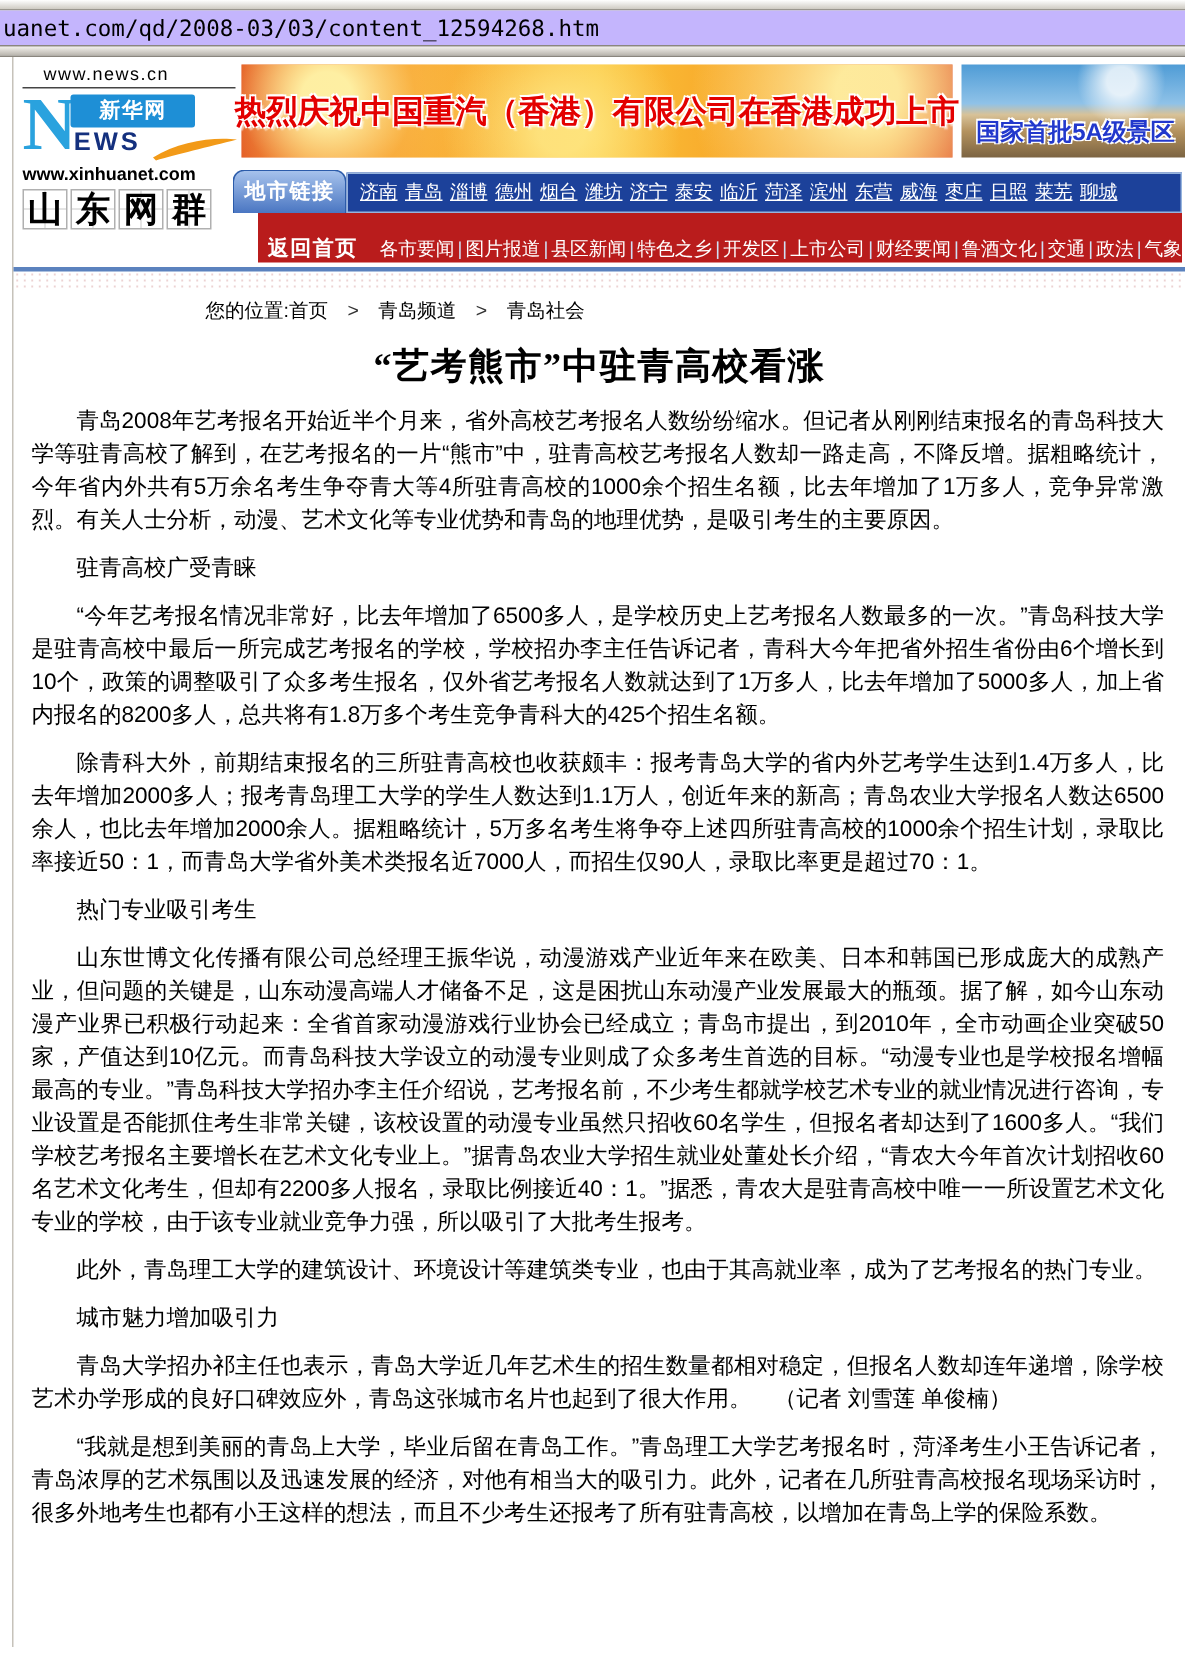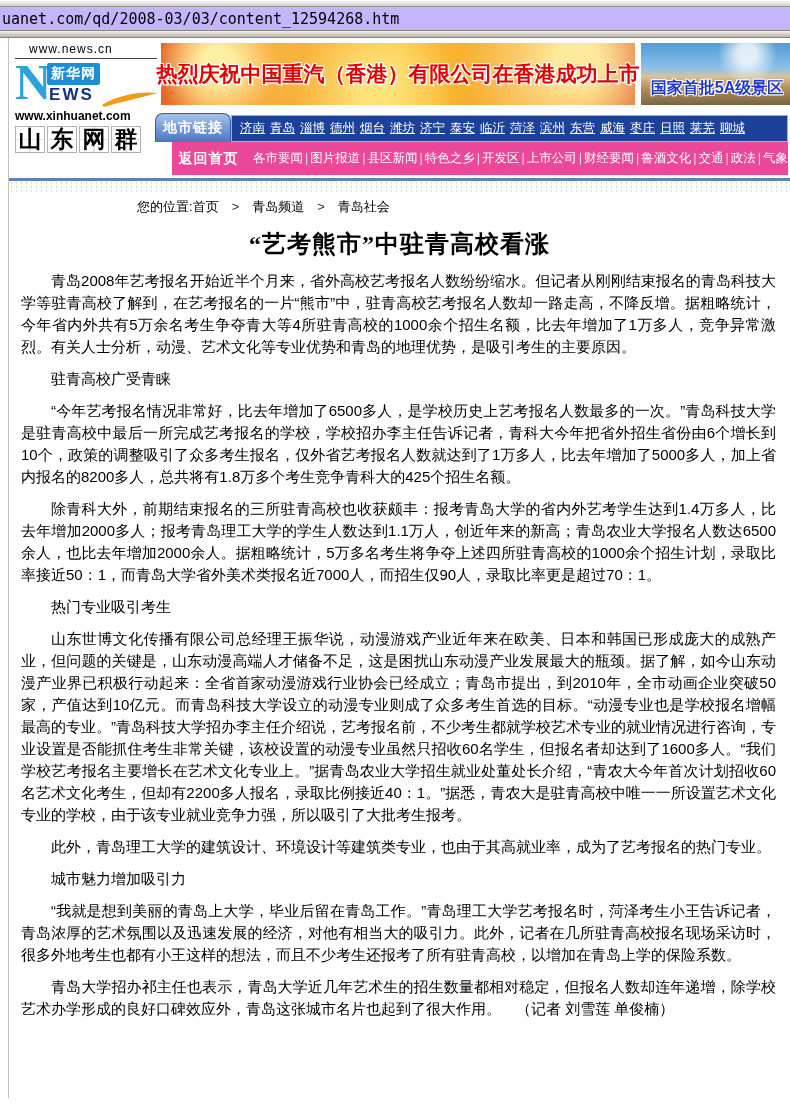--- a/index.html
+++ b/index.html
@@ -24,21 +24,21 @@
   }
   
   .page { margin-left: 8px; border-left: 1px solid #c6c2ba; min-height: 1060px; background:#fff; }
   .header { position: relative; height: 140px; }
   
   .logo-block { position:absolute; left:6px; top:3px; width:142px; }
   .newscn { font-size:12px; letter-spacing:1px; border-bottom:1px solid #444; padding:1px 0 2px 14px; }
   .logo-row { display:flex; align-items:flex-start; position:relative; height:48px; margin-top:1px; }
   .big-n { font-family:"Liberation Serif",serif; font-weight:bold; font-size:50px; line-height:44px; color:#2aa2de; }
   .logo-right { margin-left:-4px; margin-top:3px; display:flex; flex-direction:column; }
-  .xinhua-box { background:#1e8fd6; color:#fff; font-size:14px; font-weight:bold; padding:2px 4px; border-radius:2px; letter-spacing:1px; }
+  .xinhua-box { background:#1e8fd6; color:#fff; font-size:14px; font-weight:bold; padding:2px 19px; border-radius:2px; letter-spacing:1px; }
   .ews { color:#14307e; font-weight:bold; font-size:17px; letter-spacing:2px; padding-left:2px; }
   .swoosh { position:absolute; right:-2px; bottom:0; }
   .xinhuanet-url { font-weight:bold; font-size:12px; margin-top:1px; }
   .sdwq { display:flex; gap:2px; margin-top:3px; }
   .sdchar {
     width:30px; height:27px; border:1px solid #b0b0b0; display:flex; align-items:center; justify-content:center;
     font-family:"Liberation Serif",serif; font-weight:bold; font-size:23px;
     background-image:
       linear-gradient(to right, transparent 48%, #e4e4e4 48%, #e4e4e4 52%, transparent 52%),
       linear-gradient(to bottom, transparent 48%, #e4e4e4 48%, #e4e4e4 52%, transparent 52%);
@@ -75,21 +75,21 @@
   .tab {
     height:29px; width:76px; background:linear-gradient(#a6c2ec,#4a76c2);
     border:1px solid #2c5caa; border-bottom:none; border-radius:8px 8px 0 0;
     color:#fff; font-weight:bold; font-size:14px; display:flex; align-items:center; justify-content:center; letter-spacing:1px;
   }
   .cities {
     flex:1; height:27px; background:#1c419a; border:1px solid #96b4de;
     display:flex; align-items:center; gap:5px; padding:0 8px; color:#fff; font-size:12.5px; white-space:nowrap;
   }
   .city { cursor:pointer;text-decoration:underline; }
-  .nav-row2 { display:flex; height:33px; background:#ec4899; align-items:center;margin-left:17px; }
+  .nav-row2 { display:flex; height:33px; background:#b91c1c; align-items:flex-end;margin-left:17px; }
   .home { width:92px; text-align:center; color:#fff; font-weight:bold; font-size:14px; letter-spacing:1px; }
   .channels { color:#fff; font-size:12.5px; display:flex; padding-left:8px; white-space:nowrap; }
   .channel { cursor:pointer; }
   .channel + .channel::before { content:"|"; margin:0 2px; color:#cfe0f4; }
   .blue-line { height:3px; background:#5b82be; }
   .dotted-strip {
     height:13px;
     background-image: radial-gradient(#ecd2d2 1px, transparent 1px);
     background-size: 5px 4px;
   }
@@ -210,17 +210,17 @@
   <div class="article">
 
   <p class="p">青岛2008年艺考报名开始近半个月来，省外高校艺考报名人数纷纷缩水。但记者从刚刚结束报名的青岛科技大学等驻青高校了解到，在艺考报名的一片“熊市”中，驻青高校艺考报名人数却一路走高，不降反增。据粗略统计，今年省内外共有5万余名考生争夺青大等4所驻青高校的1000余个招生名额，比去年增加了1万多人，竞争异常激烈。有关人士分析，动漫、艺术文化等专业优势和青岛的地理优势，是吸引考生的主要原因。</p>
       <p class="h">驻青高校广受青睐</p>
       <p class="p">“今年艺考报名情况非常好，比去年增加了6500多人，是学校历史上艺考报名人数最多的一次。”青岛科技大学是驻青高校中最后一所完成艺考报名的学校，学校招办李主任告诉记者，青科大今年把省外招生省份由6个增长到10个，政策的调整吸引了众多考生报名，仅外省艺考报名人数就达到了1万多人，比去年增加了5000多人，加上省内报名的8200多人，总共将有1.8万多个考生竞争青科大的425个招生名额。</p>
       <p class="p">除青科大外，前期结束报名的三所驻青高校也收获颇丰：报考青岛大学的省内外艺考学生达到1.4万多人，比去年增加2000多人；报考青岛理工大学的学生人数达到1.1万人，创近年来的新高；青岛农业大学报名人数达6500余人，也比去年增加2000余人。据粗略统计，5万多名考生将争夺上述四所驻青高校的1000余个招生计划，录取比率接近50：1，而青岛大学省外美术类报名近7000人，而招生仅90人，录取比率更是超过70：1。</p>
       <p class="h">热门专业吸引考生</p>
       <p class="p">山东世博文化传播有限公司总经理王振华说，动漫游戏产业近年来在欧美、日本和韩国已形成庞大的成熟产业，但问题的关键是，山东动漫高端人才储备不足，这是困扰山东动漫产业发展最大的瓶颈。据了解，如今山东动漫产业界已积极行动起来：全省首家动漫游戏行业协会已经成立；青岛市提出，到2010年，全市动画企业突破50家，产值达到10亿元。而青岛科技大学设立的动漫专业则成了众多考生首选的目标。“动漫专业也是学校报名增幅最高的专业。”青岛科技大学招办李主任介绍说，艺考报名前，不少考生都就学校艺术专业的就业情况进行咨询，专业设置是否能抓住考生非常关键，该校设置的动漫专业虽然只招收60名学生，但报名者却达到了1600多人。“我们学校艺考报名主要增长在艺术文化专业上。”据青岛农业大学招生就业处董处长介绍，“青农大今年首次计划招收60名艺术文化考生，但却有2200多人报名，录取比例接近40：1。”据悉，青农大是驻青高校中唯一一所设置艺术文化专业的学校，由于该专业就业竞争力强，所以吸引了大批考生报考。</p>
       <p class="p">此外，青岛理工大学的建筑设计、环境设计等建筑类专业，也由于其高就业率，成为了艺考报名的热门专业。</p>
       <p class="h">城市魅力增加吸引力</p>
+      <p class="p">青岛大学招办祁主任也表示，青岛大学近几年艺术生的招生数量都相对稳定，但报名人数却连年递增，除学校艺术办学形成的良好口碑效应外，青岛这张城市名片也起到了很大作用。　（记者 刘雪莲 单俊楠）</p>
       <p class="p">“我就是想到美丽的青岛上大学，毕业后留在青岛工作。”青岛理工大学艺考报名时，菏泽考生小王告诉记者，青岛浓厚的艺术氛围以及迅速发展的经济，对他有相当大的吸引力。此外，记者在几所驻青高校报名现场采访时，很多外地考生也都有小王这样的想法，而且不少考生还报考了所有驻青高校，以增加在青岛上学的保险系数。</p>
-      <p class="p">青岛大学招办祁主任也表示，青岛大学近几年艺术生的招生数量都相对稳定，但报名人数却连年递增，除学校艺术办学形成的良好口碑效应外，青岛这张城市名片也起到了很大作用。　（记者 刘雪莲 单俊楠）</p>
     </div>
 
 </div>
 
 </body></html>

